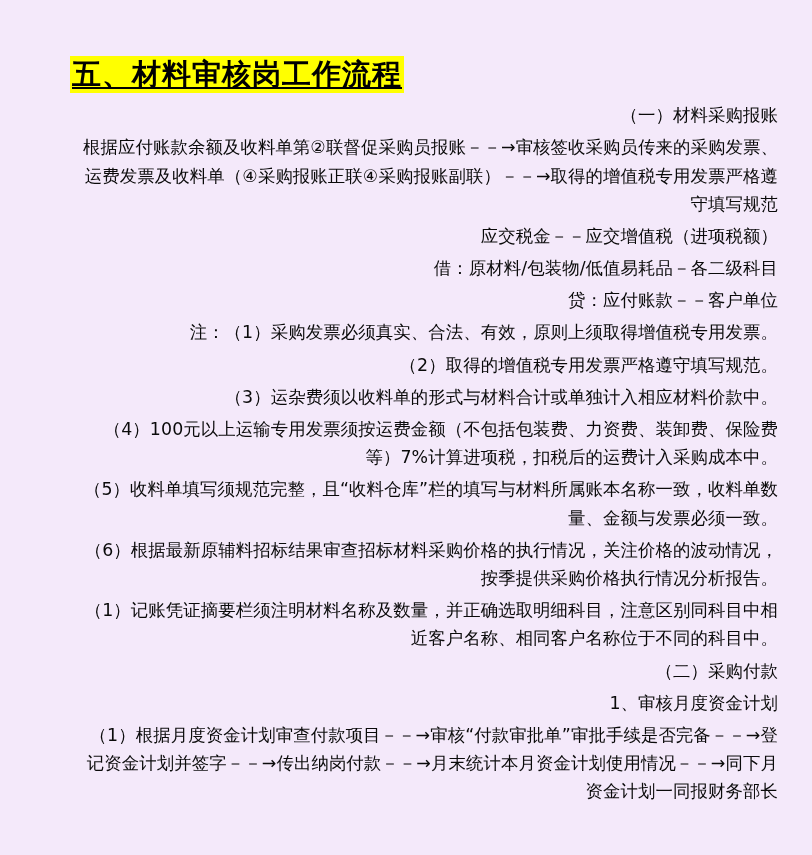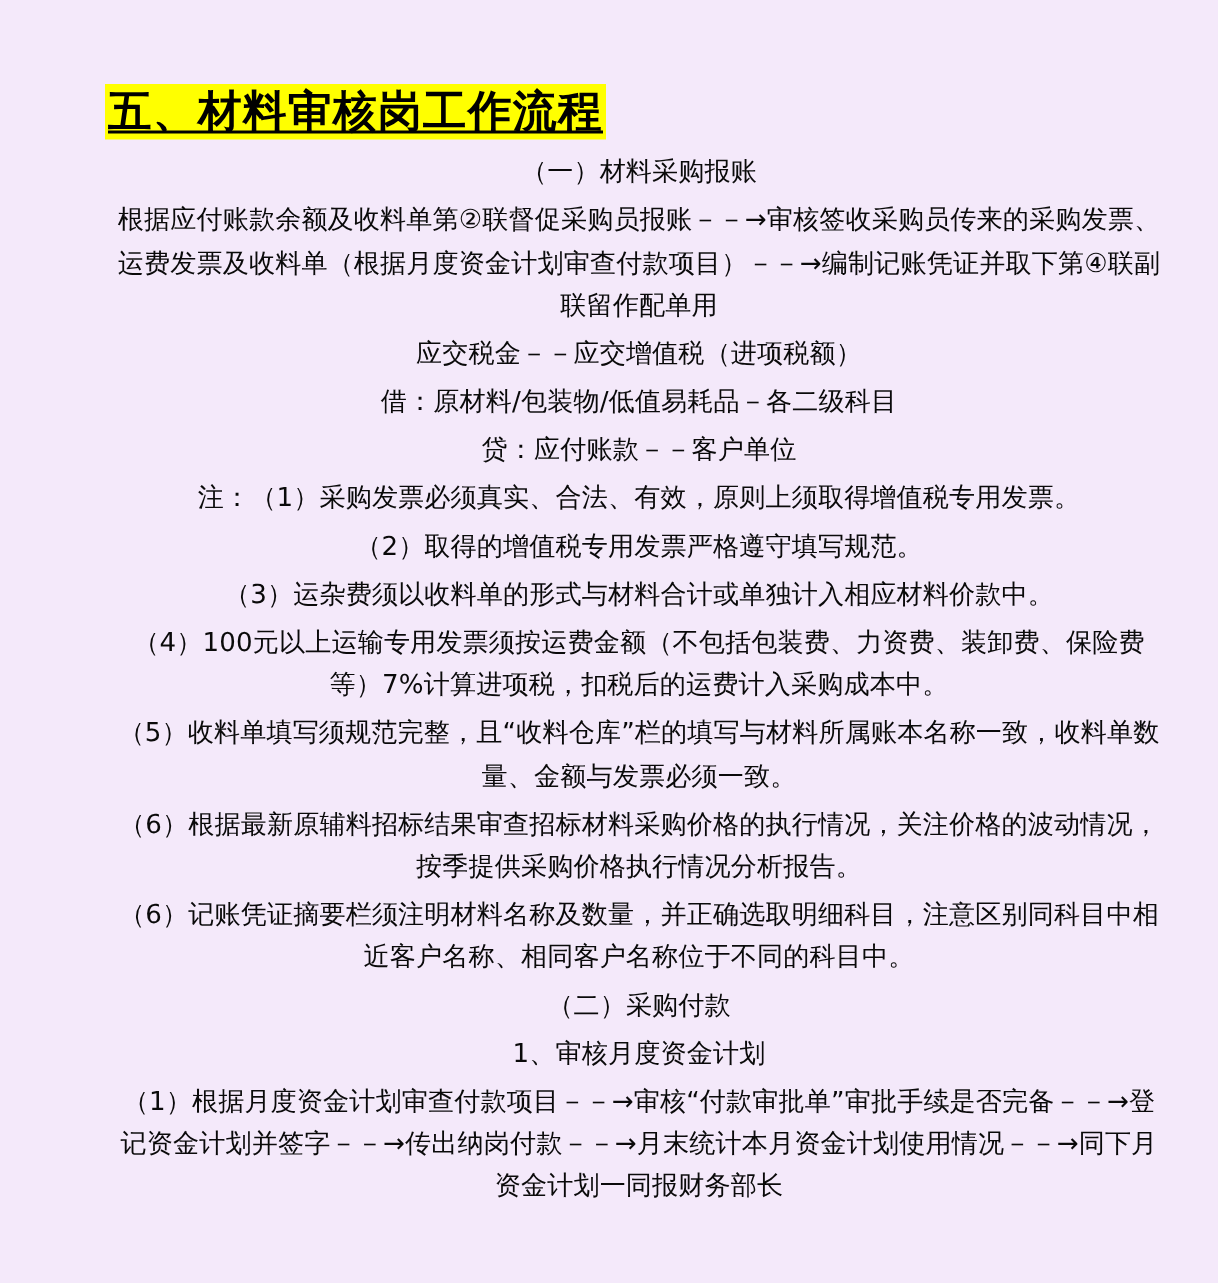--- a/index.html
+++ b/index.html
@@ -50,48 +50,48 @@
     margin-top: 7px;
     font-size: 17.4px;
     line-height: 1.62;
     color: #0a0a0a;
     letter-spacing: 0.1px;
     font-family: "DejaVu Sans", "Liberation Sans", sans-serif;
   }
   .para {
     margin: 4px;
     padding: 0;
-    text-align: center;
+    text-align: right;
     white-space: pre-wrap;
     word-break: break-all;
   }
 </style>
 </head>
 <body>
 
 <div class="page">
   <div class="doc">
 
     <div class="title-row">
       <span class="title">五、材料审核岗工作流程</span>
     </div>
 
     <div class="body-block">
       <p class="para">（一）材料采购报账</p>
-      <p class="para">根据应付账款余额及收料单第②联督促采购员报账－－→审核签收采购员传来的采购发票、运费发票及收料单（根据月度资金计划审查付款项目）－－→编制记账凭证并取下第④联副联留作配单用</p>
+      <p class="para">根据应付账款余额及收料单第②联督促采购员报账－－→审核签收采购员传来的采购发票、运费发票及收料单（④采购报账正联④采购报账副联）－－→取得的增值税专用发票严格遵守填写规范</p>
       <p class="para">应交税金－－应交增值税（进项税额）</p>
       <p class="para">借：原材料/包装物/低值易耗品－各二级科目</p>
       <p class="para">贷：应付账款－－客户单位</p>
       <p class="para">注：（1）采购发票必须真实、合法、有效，原则上须取得增值税专用发票。</p>
       <p class="para">（2）取得的增值税专用发票严格遵守填写规范。</p>
       <p class="para">（3）运杂费须以收料单的形式与材料合计或单独计入相应材料价款中。</p>
       <p class="para">（4）100元以上运输专用发票须按运费金额（不包括包装费、力资费、装卸费、保险费等）7%计算进项税，扣税后的运费计入采购成本中。</p>
       <p class="para">（5）收料单填写须规范完整，且“收料仓库”栏的填写与材料所属账本名称一致，收料单数量、金额与发票必须一致。</p>
       <p class="para">（6）根据最新原辅料招标结果审查招标材料采购价格的执行情况，关注价格的波动情况，按季提供采购价格执行情况分析报告。</p>
-      <p class="para">（6）记账凭证摘要栏须注明材料名称及数量，并正确选取明细科目，注意区别同科目中相近客户名称、相同客户名称位于不同的科目中。</p>
+      <p class="para">（1）记账凭证摘要栏须注明材料名称及数量，并正确选取明细科目，注意区别同科目中相近客户名称、相同客户名称位于不同的科目中。</p>
       <p class="para">（二）采购付款</p>
       <p class="para">1、审核月度资金计划</p>
       <p class="para">（1）根据月度资金计划审查付款项目－－→审核“付款审批单”审批手续是否完备－－→登记资金计划并签字－－→传出纳岗付款－－→月末统计本月资金计划使用情况－－→同下月资金计划一同报财务部长</p>
 
     </div>
 
   </div>
 </div>
 
 </body></html>

